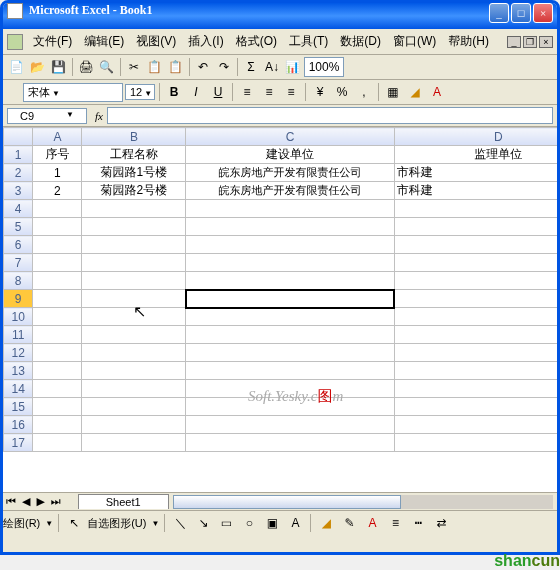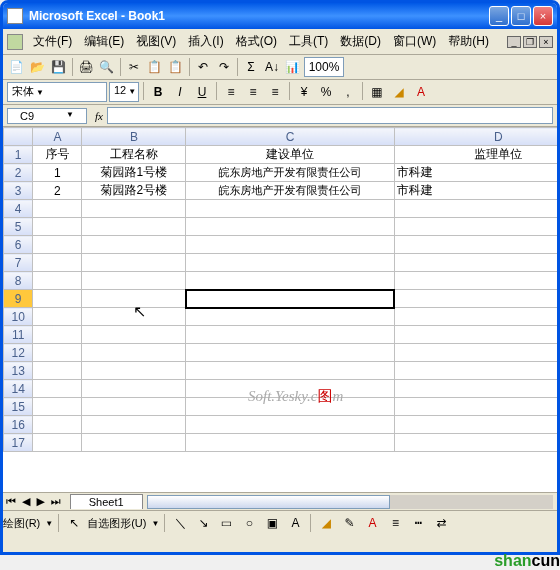--- a/index.html
+++ b/index.html
@@ -1,32 +1,32 @@
 <!DOCTYPE html>
 <html><head>
 <meta charset="utf-8">
 <style>
 * { box-sizing: border-box; margin: 0; padding: 0; }
 body { font-family: "Microsoft YaHei", SimSun, Arial, sans-serif; font-size: 11px; background: #f0f0f0; width: 560px; height: 570px; overflow: hidden; }
 .window { border: 3px solid #0054e3; border-radius: 8px 8px 0 0; background: #ece9d8; height: 555px; position: relative; }
-.titlebar { background: linear-gradient(to bottom, #0058e6, #3d91ff, #0054e3); height: 26px; display: flex; align-items: center; padding: 0 4px; color: white; font-size: 12px; border-radius: 5px 5px 0 0; }
+.titlebar { background: linear-gradient(to bottom, #0058e6, #3d91ff, #0054e3); height: 26px; display: flex; padding: 0 4px; color: white; font-size: 12px; border-radius: 5px 5px 0 0; font-family: Liberation Serif, serif; }
 .titlebar .icon { width: 16px; height: 16px; background: #fff; margin-right: 6px; border: 1px solid #888; }
 .titlebar .title { flex: 1; font-weight: bold; }
 .winbtns { display: flex; gap: 2px; }
 .winbtn { width: 20px; height: 20px; background: linear-gradient(to bottom,#7ba7e0,#2f6fcf); border: 1px solid #fff; border-radius: 3px; color: white; text-align: center; line-height: 18px; cursor: pointer; font-size: 11px; }
 .winbtn.close { background: linear-gradient(to bottom,#f08080,#d43838); }
 .menubar { display: flex; align-items: center; background: #ece9d8; padding: 2px 4px; border-bottom: 1px solid #aca899; }
 .menubar .appicon { width: 16px; height: 16px; background: #c0d8a0; border: 1px solid #888; margin-right: 4px; }
 .menubar .menu-item { padding: 2px 6px; cursor: pointer; font-size: 12px; }
 .menubar .winctl { margin-left: auto; display: flex; gap: 2px; }
 .menubar .winctl span { width: 14px; height: 12px; border: 1px solid #666; background: #d4d0c8; cursor: pointer; font-size: 9px; text-align: center; line-height: 10px; }
 .toolbar { display: flex; align-items: center; background: #ece9d8; padding: 2px 4px; border-bottom: 1px solid #aca899; gap: 1px; }
 .tbtn { width: 20px; height: 20px; border: 1px solid transparent; display: flex; align-items: center; justify-content: center; cursor: pointer; font-size: 12px; }
 .tsep { width: 1px; height: 18px; background: #aca899; margin: 0 2px; }
-.font-row { display: flex; background: #ece9d8; padding: 2px 4px; border-bottom: 1px solid #aca899; gap: 2px; }
+.font-row { display: flex; align-items: center; background: #ece9d8; padding: 2px 20px; border-bottom: 1px solid #aca899; gap: 2px; }
 .font-name, .font-size { background: white; border: 1px solid #7f9db9; padding: 1px 4px; font-size: 11px; }
 .font-name { width: 100px; }
 .font-size { width: 30px; }
 .namebox-row { display: flex; align-items: center; background: #ece9d8; padding: 2px 4px; border-bottom: 1px solid #aca899; }
 .namebox { background: white; border: 1px solid #7f9db9; width: 80px; padding: 1px 12px; margin-right: 8px; font-size: 11px; }
 .fx-label { font-style: italic; font-family: Georgia; margin-right: 4px; }
 .formula-bar { background: white; border: 1px solid #7f9db9; flex: 1; height: 17px; }
 .grid-area { position: relative; background: white; height: 365px; overflow: hidden; }
 table.grid { border-collapse: collapse; width: 600px; }
 .grid th, .grid td { border: 1px solid #c0c0c0; font-size: 12px; text-align: center; height: 18px; overflow: hidden; white-space: nowrap; }
@@ -41,24 +41,24 @@
 .selected-cell { border: 2px solid black !important; position: relative; }
 .header-cell { font-weight: normal; }
 .cursor { position: absolute; left: 130px; top: 175px; font-size: 16px; pointer-events: none; }
 .textbox { position: absolute; top: 22px; right: 22px; width: 145px; border: 2px dotted #00a000; padding: 6px; background: white; font-size: 13px; }
 .textbox .tb-title { color: #d00000; font-weight: bold; letter-spacing: 4px; margin-bottom: 8px; }
 .textbox .tb-body { color: #0000e0; font-weight: bold; line-height: 1.5; }
 .watermark { position: absolute; left: 245px; top: 260px; color: #aaa; font-size: 15px; font-family: Georgia; font-style: italic; }
 .watermark .red { color: #c00; font-style: normal; }
 .corner-logo { position: absolute; right: 0; bottom: 0; font-size: 16px; font-weight: bold; }
 .corner-logo .g { color: #2a9d2a; }
-.corner-logo .o { color: #000000; }
+.corner-logo .o { color: #4d7c0f; }
 .sheettabs { display: flex; align-items: center; background: #ece9d8; border-top: 1px solid #aca899; height: 18px; font-size: 11px; }
 .sheettabs .nav { padding: 0 3px; cursor: pointer; }
-.sheettabs .tab { background: white; border: 1px solid #888; border-bottom: none; padding: 1px 18px; margin-left: 6px; cursor: pointer; }
+.sheettabs .tab { background: white; border: 1px solid #888; border-bottom: none; padding: 1px 27px; margin-left: 14px; cursor: pointer; }
 .sheettabs .scroll-track { flex: 1; background: #d4d0c8; height: 14px; margin: 0 4px; position: relative; }
 .sheettabs .scroll-thumb { position: absolute; left: 0; width: 60%; height: 100%; background: linear-gradient(#fff,#cdd8ee); border: 1px solid #7f9db9; }
 .draw-toolbar { display: flex; align-items: center; background: #ece9d8; padding: 2px 0; border-top: 1px solid #aca899; gap: 3px; font-size: 11px; }
 .statusbar { display: flex; align-items: center; background: #ece9d8; border-top: 1px solid #aca899; height: 20px; font-size: 11px; padding: 0 4px; }
 .statusbar .cell { border: 1px inset #fff; padding: 1px 6px; margin-right: 2px; }
 .arrow-down { font-size: 8px; margin-left: 2px; }
 </style>
 </head>
 <body>
 

